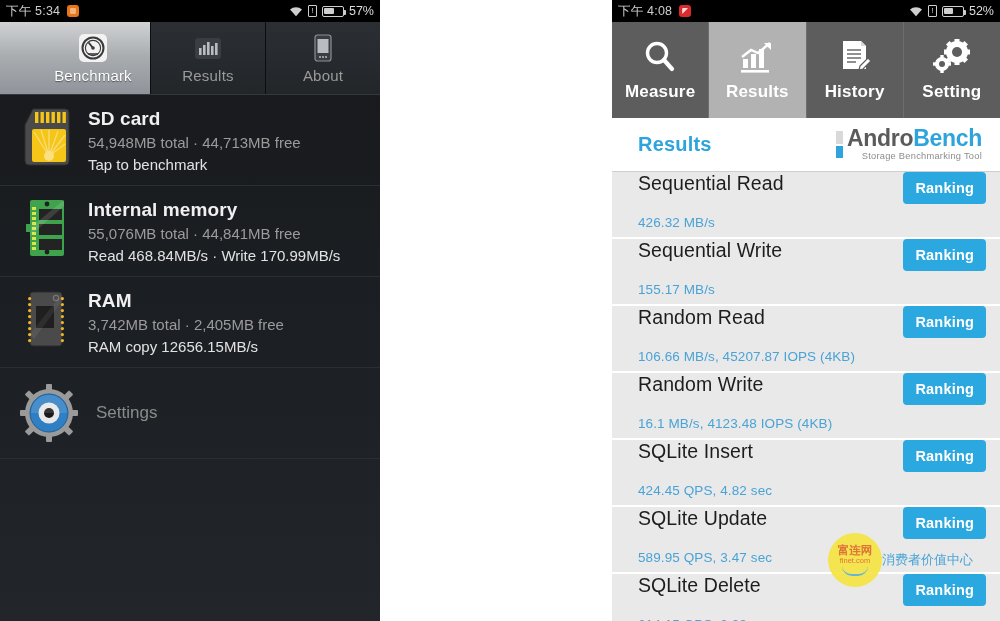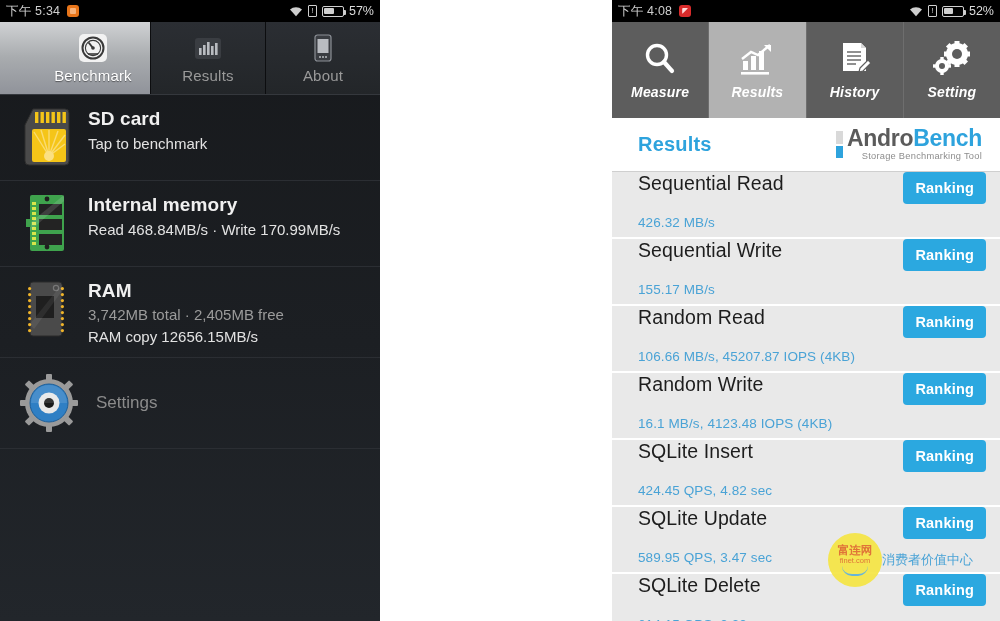--- a/index.html
+++ b/index.html
@@ -98,21 +98,21 @@
 
   
   .phone-right { width: 388px; height: 621px; background:#ffffff; position: relative; overflow:hidden;}
   .tabs-gray { display:flex; height: 96px; width:100%; background:#5d5d5d; }
   .tab-g {
     flex:1; display:flex; flex-direction:column; align-items:center; justify-content:center; gap:6px;
     background:#5d5d5d; border-right:1px solid #6e6e6e; color:#ffffff;
   }
   .tab-g:last-child{ border-right:none; }
   .tab-g.active { background:#b2b2b2; }
-  .tab-g .glabel{ font-size:14px; font-weight:bold; letter-spacing:.2px;font-style:italic; }
+  .tab-g .glabel{ font-size:17px; font-weight:bold; letter-spacing:.2px; }
   .tab-g .gicon{ height:38px; display:flex;align-items:center;justify-content:center; }
 
   .res-header {
     height: 54px; display:flex; align-items:center; justify-content:space-between;
     padding: 0 18px 0 26px; background:#ffffff; border-bottom:1px solid #cfcfcf;
   }
   .res-title { font-size: 20px; font-weight: bold; color:#2ea3dd; letter-spacing:.2px;}
   .logo-wrap { display:flex; align-items:center; gap:4px; }
   .logo-bars { display:flex; flex-direction:column; gap:2px; }
   .logo-bars i { display:block; width:7px; height:13px; background:#d9d9d9;}
@@ -242,20 +242,21 @@
               <path d="M28 48 L28 22"></path>
             <path d="M28 48 L37 23"></path>
               <path d="M28 48 L44 27"></path>
               <path d="M28 48 L44 36"></path>
           </g>
           <circle cx="28" cy="48" r="5" fill="#fbe082"></circle>
         </svg>
       </span>
       <span class="dtext">
         <div class="dtitle">SD card</div>
+        <div class="dsub">54,948MB total · 44,713MB free</div>
         <div class="dsub2">Tap to benchmark</div>
       </span>
     </div>
 
     <div class="drow">
       <span class="dicon">
         <svg width="52" height="60" viewBox="0 0 52 60">
           <rect x="10" y="2" width="34" height="56" rx="2" fill="#3fa34d"></rect>
           <circle cx="27" cy="6" r="2.4" fill="#1f1f1f"></circle>
             <circle cx="27" cy="54" r="2.4" fill="#1f1f1f"></circle>
@@ -272,20 +273,21 @@
           </g>
           <rect x="19" y="11" width="23" height="11" fill="#232323"></rect>
           <rect x="19" y="26" width="23" height="11" fill="#232323"></rect>
           <rect x="19" y="41" width="23" height="11" fill="#232323"></rect>
           <path d="M10 30 L44 2 L44 8 L10 38 Z" fill="#ffffff" opacity=".13"></path>
           <rect x="6" y="26" width="5" height="8" fill="#3fa34d"></rect>
         </svg>
       </span>
       <span class="dtext">
         <div class="dtitle">Internal memory</div>
+        <div class="dsub">55,076MB total · 44,841MB free</div>
         <div class="dsub2">Read 468.84MB/s · Write 170.99MB/s</div>
       </span>
     </div>
 
     <div class="drow">
       <span class="dicon">
         <svg width="50" height="60" viewBox="0 0 50 60">
           <rect x="9" y="3" width="32" height="54" rx="3" fill="#4a4a4a"></rect>
           <rect x="9" y="3" width="32" height="54" rx="3" fill="none" stroke="#2b2b2b"></rect>
           <g fill="#f0b429">

